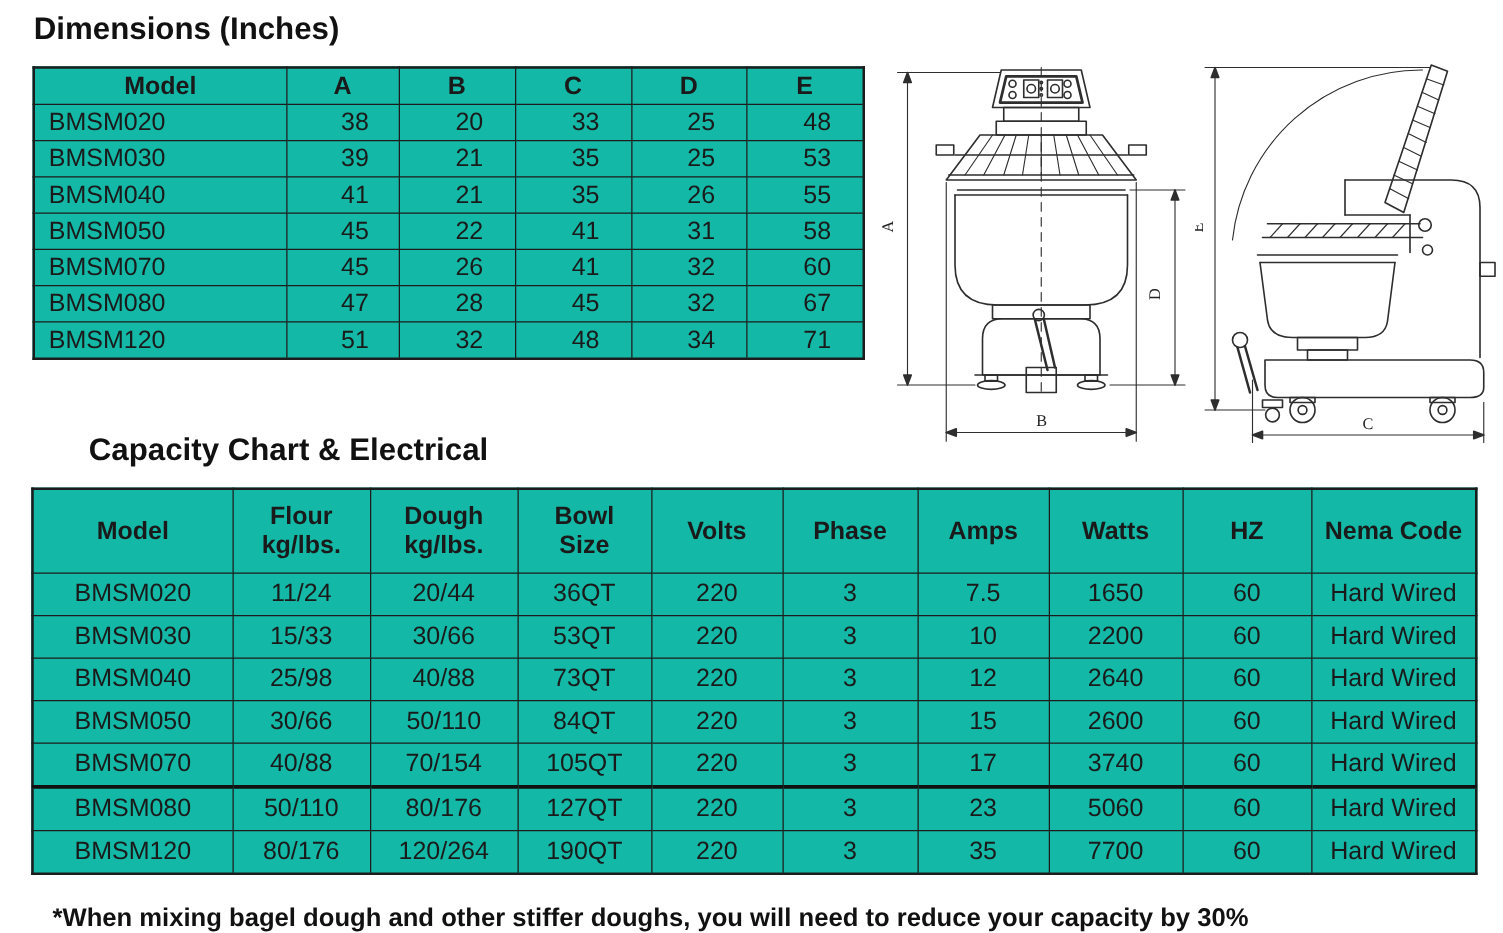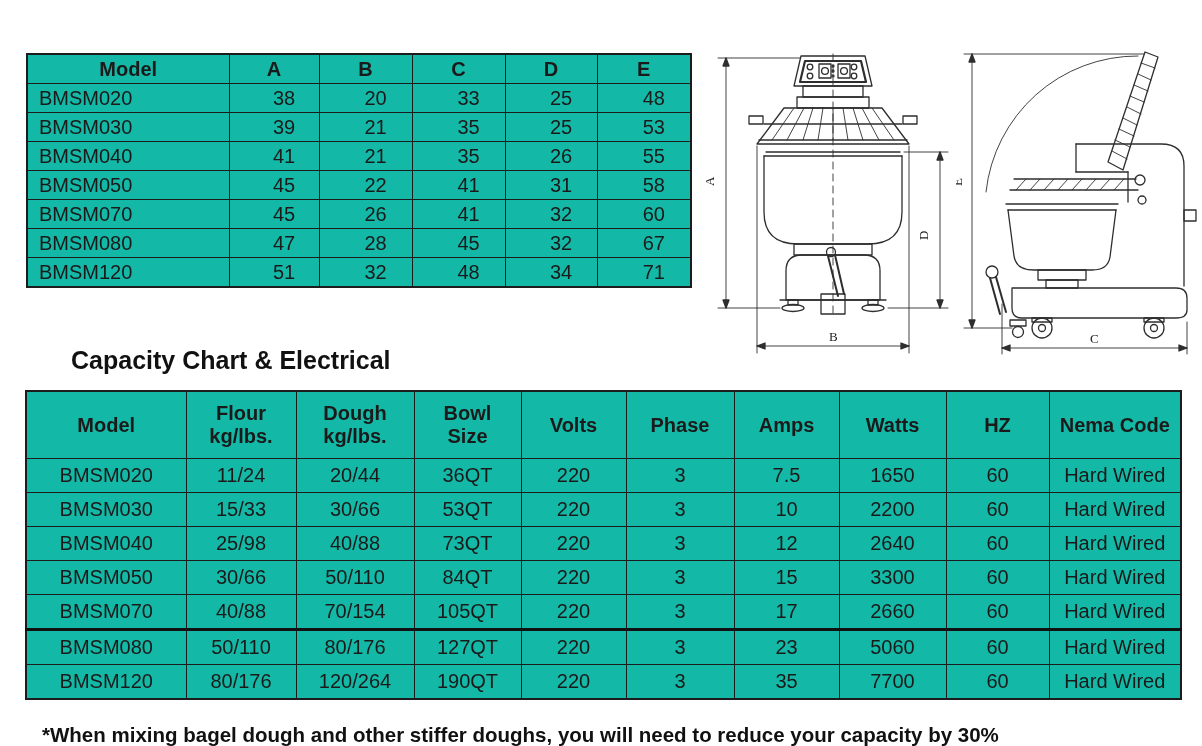--- a/index.html
+++ b/index.html
@@ -33,20 +33,21 @@
   .drawing svg { display:block; }
   .sketch { stroke:#2e2e2e; fill:none; stroke-width:1.3; stroke-linecap:round; stroke-linejoin:round; }
   .thin   { stroke-width:0.9; }
   .dimlbl { fill:#222; font-family:"Liberation Serif", serif; font-size:13px; stroke:none; }
 </style>
 </head>
 <body>
 
 <div class="page">
 
+  <h1 class="title t1">Dimensions (Inches)</h1>
 
   <table class="dim-table">
     <colgroup>
       <col style="width:202px">
         <col style="width:90px">
         <col style="width:93px">
       <col style="width:93px">
         <col style="width:92px">
         <col style="width:94px">
     </colgroup>
@@ -345,33 +346,33 @@
           <td>Hard Wired</td>
         </tr>
         <tr>
           <td>BMSM050</td>
           <td>30/66</td>
           <td>50/110</td>
           <td>84QT</td>
           <td>220</td>
           <td>3</td>
           <td>15</td>
-          <td>3300</td>
+          <td>2600</td>
           <td>60</td>
           <td>Hard Wired</td>
         </tr>
         <tr>
           <td>BMSM070</td>
           <td>40/88</td>
           <td>70/154</td>
           <td>105QT</td>
           <td>220</td>
           <td>3</td>
           <td>17</td>
-          <td>2660</td>
+          <td>3740</td>
           <td>60</td>
           <td>Hard Wired</td>
         </tr>
         <tr>
           <td>BMSM080</td>
           <td>50/110</td>
           <td>80/176</td>
           <td>127QT</td>
           <td>220</td>
           <td>3</td>

